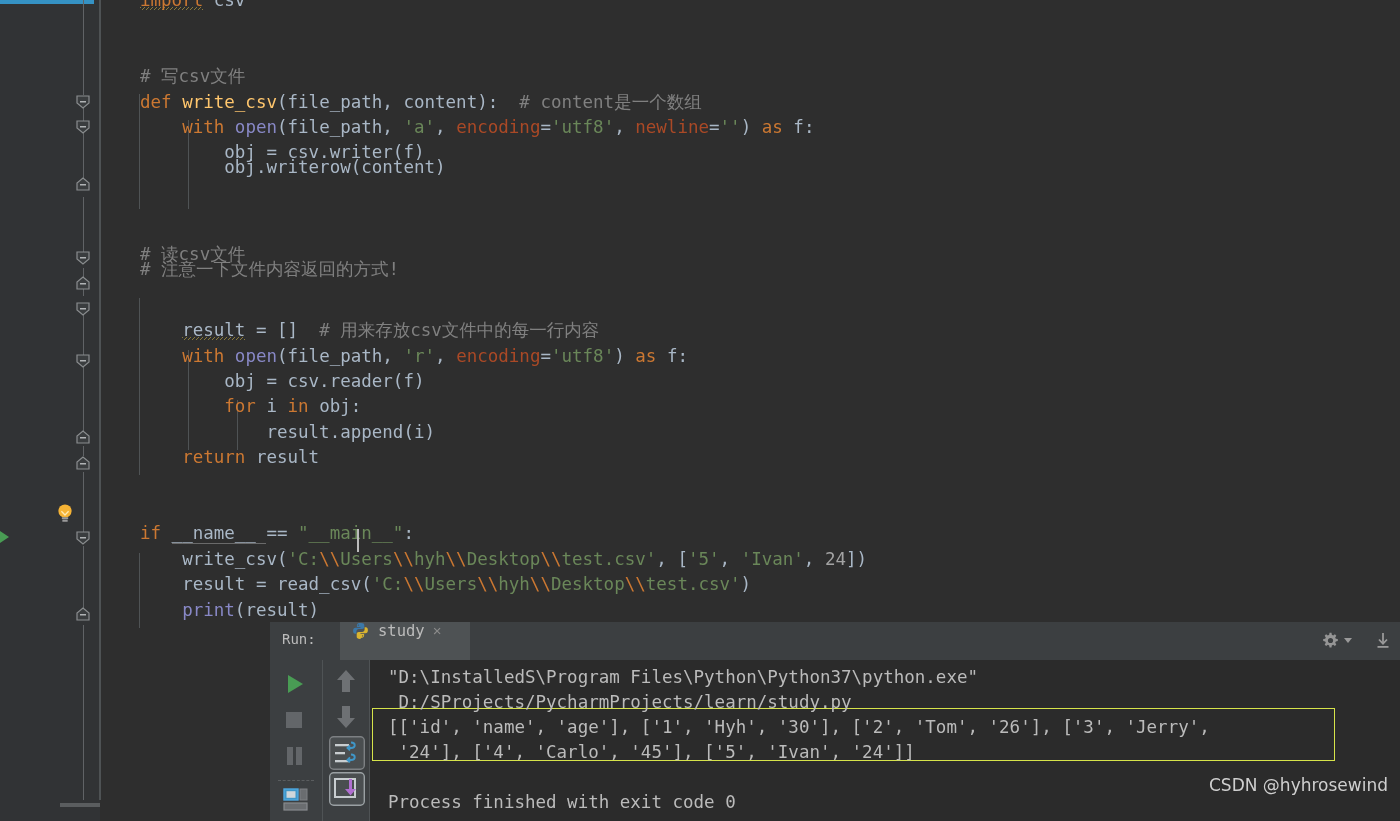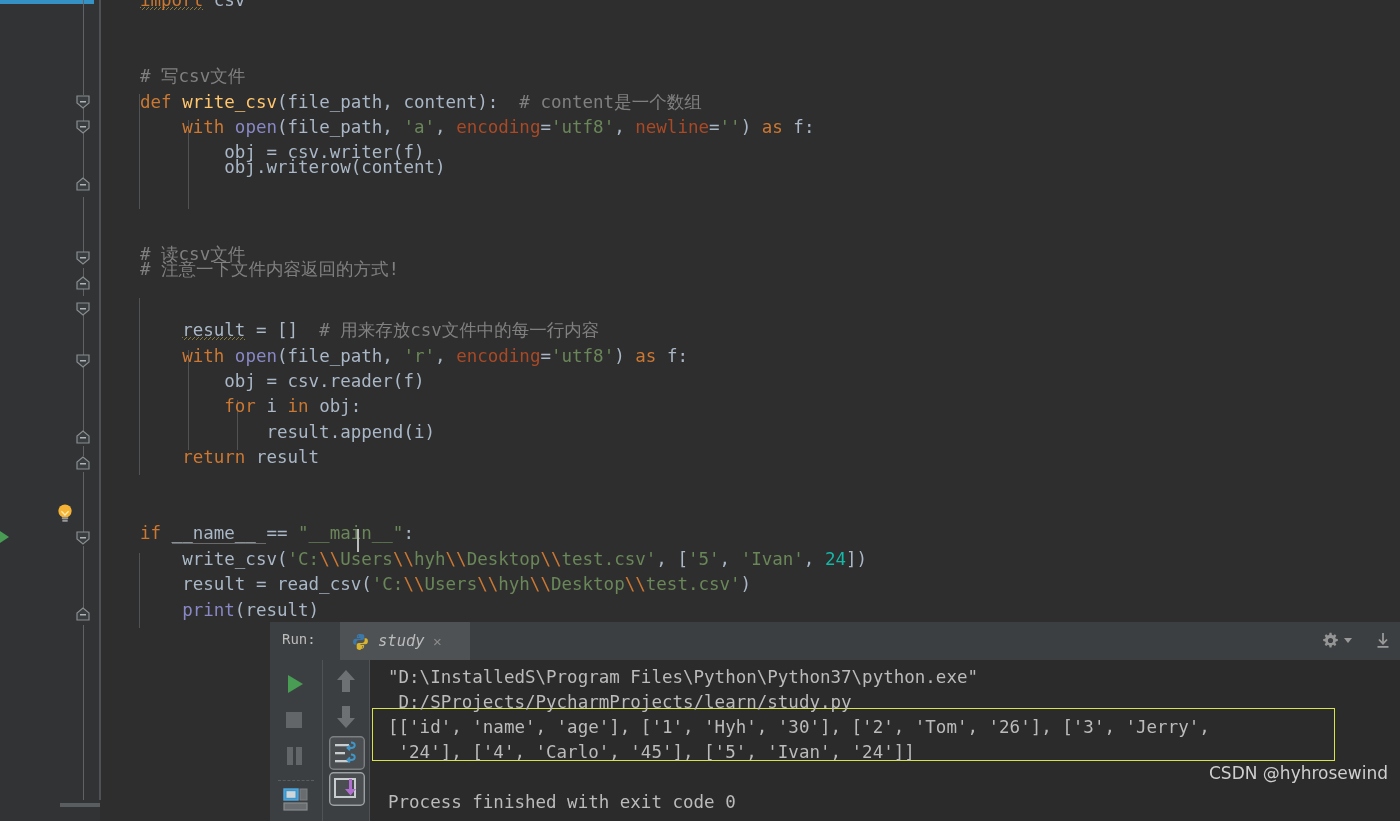--- a/index.html
+++ b/index.html
@@ -65,21 +65,21 @@
     border-bottom: 1px solid #282828;
     box-sizing: border-box;
   }
 
   
   .kw      { color: #cc7832; }   
   .fn      { color: #ffc66d; }   
   .bi      { color: #8888c6; }
   .str     { color: #6a8759; }
   .esc     { color: #cc7832; }   
-  .num     { color: #14b8a6; }   
+  .num     { color: #a3a3a3; }   
   .cmt     { color: #808080; }   
   .plain   { color: #a9b7c6; }
   .kwarg   { color: #aa4926; }
   .warn-underline {
     border-bottom: 0;
     background-image: repeating-linear-gradient(135deg,#8a7b3a 0 1px, transparent 1px 3px);
     background-repeat: repeat-x;
     background-size: 4px 3px;
     background-position: 0 100%;
   }
@@ -152,21 +152,21 @@
     left: 12px; top: 9px;
     font-size: 14px;
     font-family: "DejaVu Sans Mono", monospace;
     color: #bbbbbb;
   }
   #run-tab {
     position: absolute;
     left: 70px; top: 0;
     width: 130px; height: 38px;
     background: #4e5254;
-    display: flex; align-items: center; font-style: italic;
+    display: flex; 
   }
   #py-icon { margin-left: 12px; width: 17px; height: 17px; }
   #run-tab-label {
     margin-left: 9px;
     font-size: 15.5px;
     color: #bbbbbb;
     font-family: "DejaVu Sans Mono", monospace;
   }
   #run-tab-close {
     margin-left: 8px;
@@ -233,21 +233,21 @@
   }
   #highlight-box {
     position: absolute;
     left: 2px; top: 48px;
     width: 963px; height: 53px;
     border: 1.5px solid #d6e34a;
     box-sizing: border-box;
   }
   #watermark {
     position: absolute;
-    right: 12px; top: 103px;
+    right: 12px; top: 115px;
     font-size: 17px;
     color: #cfcfcf;
     font-family: "DejaVu Sans", sans-serif;
     white-space: pre;
   }
 
   
   #bottom-cut {
     position: absolute;
     left: 101px; top: 802px;

